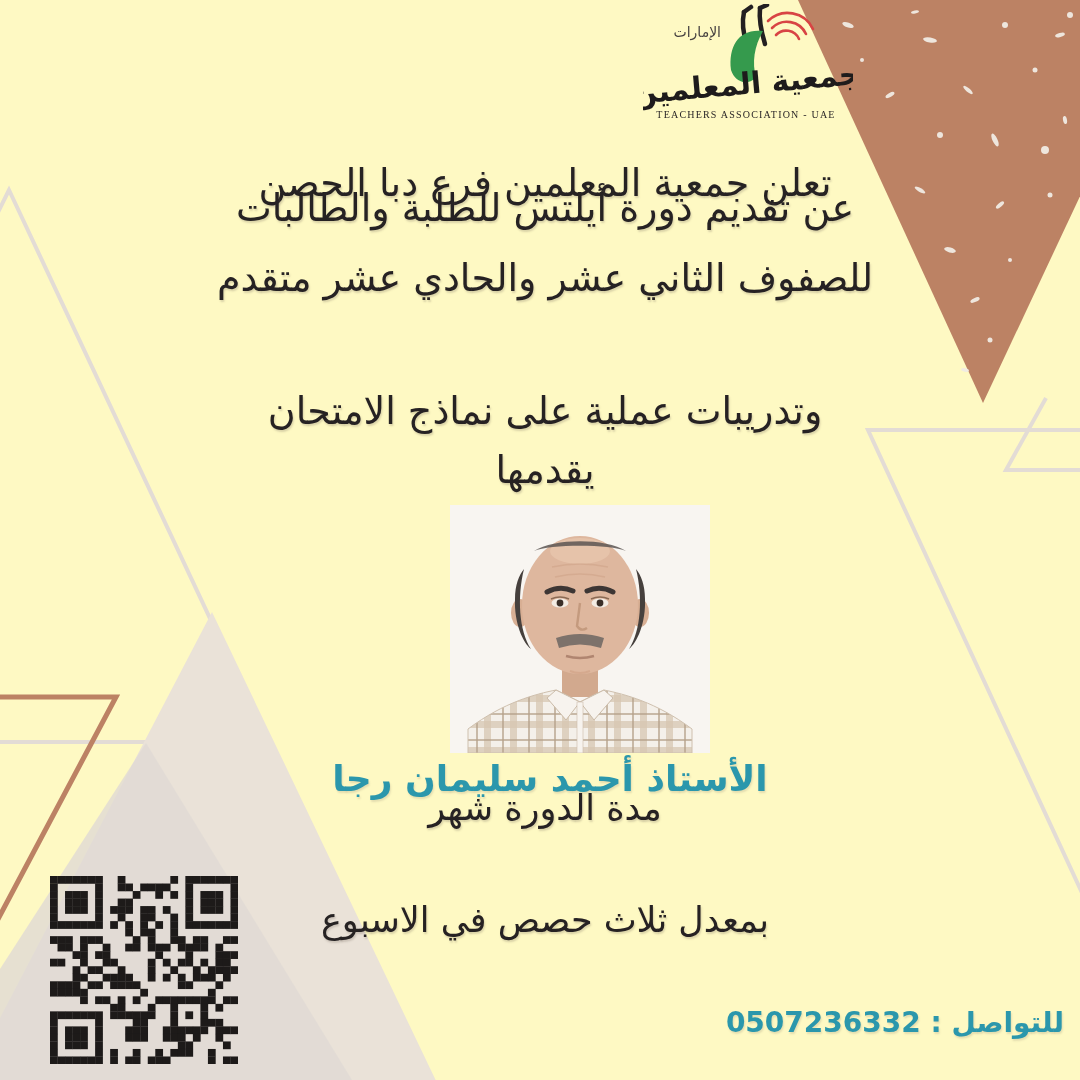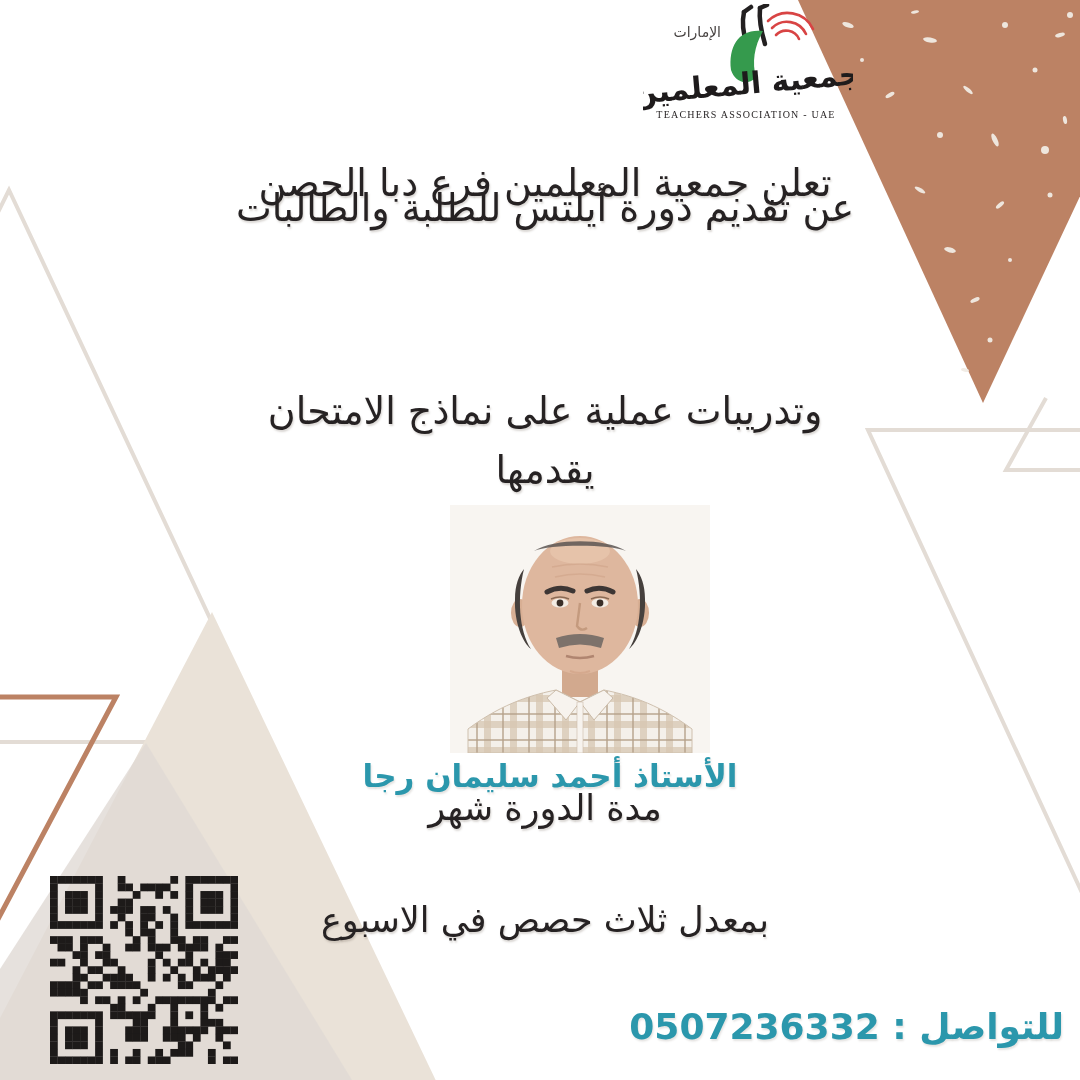--- a/index.html
+++ b/index.html
@@ -1,50 +1,50 @@
 <!DOCTYPE html>
 <html lang="ar"><head>
 <meta charset="utf-8">
 <style>
   html,body{margin:0;padding:0;background:#d8d2cb;}
   .canvas{
     position:relative;width:1080px;height:1080px;margin:0 auto;
-    background:#ffffff;overflow:hidden;
+    background:#fef9c3;overflow:hidden;
     font-family:"DejaVu Sans",sans-serif;color:#262223;
   }
   .decor{position:absolute;left:0;top:0;width:1080px;height:1080px;}
   .logo{position:absolute;left:643px;top:4px;width:210px;height:120px;}
   .announce-line{
     position:absolute;left:135px;width:820px;text-align:center;
     font-size:38px;letter-spacing:0;color:#262223;
     text-shadow:1px 2px 2px rgba(110,98,88,.25);
     white-space:nowrap;
   }
   .l1{top:128px;margin-top:33px;} .l2{top:186px;} .l3{top:256px;}
   .l4{top:320px;} .l5{top:389px;} .l6{top:448px;}
   .photo{position:absolute;left:450px;top:505px;width:260px;height:248px;}
   .name{
     position:absolute;left:150px;top:758px;width:800px;text-align:center;
-    font-size:31px;font-weight:bold;color:#2b97ac;white-space:nowrap;
+    font-size:36px;font-weight:bold;color:#2b97ac;white-space:nowrap;
     text-shadow:1px 2px 2px rgba(110,98,88,.18);
   }
   .detail{
     position:absolute;left:135px;width:820px;text-align:center;
     font-size:35px;color:#262223;white-space:nowrap;
     text-shadow:1px 2px 2px rgba(110,98,88,.25);
   }
   .d1{top:788px;} .d2{top:884px;margin-top:16px;} .d3{top:938px;}
   .register{
     position:absolute;left:52px;top:828px;width:192px;text-align:center;
     font-size:33px;color:#262223;text-shadow:1px 2px 2px rgba(110,98,88,.25);
   }
   .qr{position:absolute;left:50px;top:876px;width:188px;height:188px;}
   .contact{
     position:absolute;right:16px;top:1006px;text-align:center;
-    font-size:36px;font-weight:bold;color:#2b97ac;white-space:nowrap;
+    font-size:28px;font-weight:bold;color:#2b97ac;white-space:nowrap;
     text-shadow:1px 2px 2px rgba(110,98,88,.18);
     margin-left:45px;
   }
   .contact .phone{letter-spacing:1px;}
 </style>
 </head>
 <body>
 
 <div class="canvas">
 
@@ -104,20 +104,21 @@
       </g>
       <path d="M88,66 C85,41 97,24 120,27 C111,43 109,58 113,74 C103,82 92,78 88,66 Z" fill="#359a4d"></path>
       <text x="78" y="33" text-anchor="end" font-size="14" fill="#474241" font-family="DejaVu Sans, sans-serif">الإمارات</text>
       <text x="103" y="90" text-anchor="middle" font-size="30" font-weight="bold" fill="#1e1b1c" font-family="DejaVu Sans, sans-serif" transform="rotate(-5 103 82)">جمعية المعلمين</text>
       <text x="103" y="114" text-anchor="middle" font-size="10" letter-spacing="1.2" fill="#2a2627" font-family="Liberation Serif, serif">TEACHERS ASSOCIATION - UAE</text>
     </svg>
   </div>
 
   <div dir="rtl" class="announce-line l1">تعلن جمعية المعلمين فرع دبا الحصن</div>
   <div dir="rtl" class="announce-line l2">عن تقديم دورة أيلتس للطلبة والطالبات</div>
+  <div dir="rtl" class="announce-line l3">للصفوف الثاني عشر والحادي عشر متقدم</div>
   <div dir="rtl" class="announce-line l5">وتدريبات عملية على نماذج الامتحان</div>
   <div dir="rtl" class="announce-line l6">يقدمها</div>
 
   <div class="photo">
     <svg viewBox="0 0 260 248" width="260" height="248">
       <defs>
         <pattern id="plaid" width="26" height="26" patternUnits="userSpaceOnUse">
           <rect width="26" height="26" fill="#f4f0ea"></rect>
           <rect y="8" width="26" height="7" fill="#d7c6b1" opacity="0.75"></rect>
           <rect x="8" width="7" height="26" fill="#d7c6b1" opacity="0.75"></rect>

